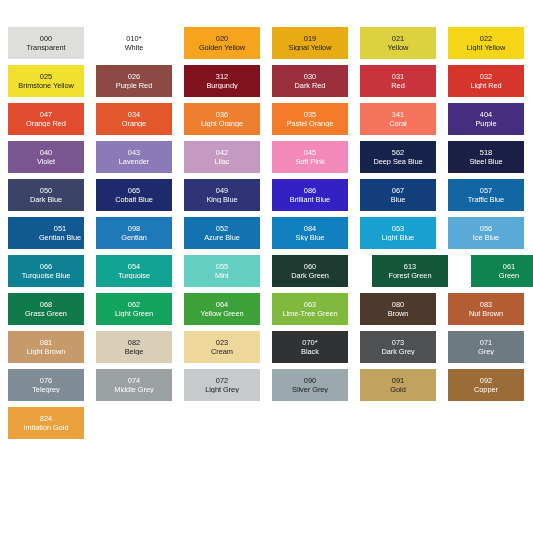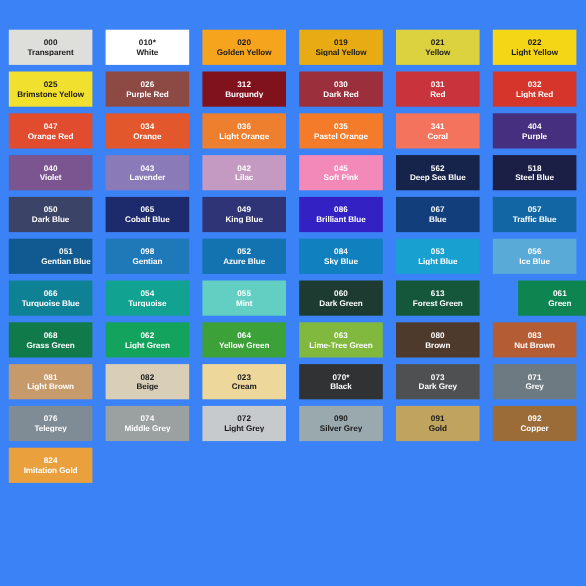--- a/index.html
+++ b/index.html
@@ -12,23 +12,22 @@
     width: 533px;
     height: 533px;
     overflow: hidden;
     font-family: "Liberation Sans", sans-serif;
     -webkit-font-smoothing: antialiased;
   }
   #chart-root {
     position: relative;
     width: 533px;
     height: 533px;
-    background: #3b82f6;
+    background: #ffffff;
     box-sizing: border-box;
-    font-weight: bold;
   }
   #swatch-grid {
     position: absolute;
     left: 8px;
     top: 27px;
     width: 518px;
     display: grid;
     grid-template-columns: repeat(6, 76px);
     grid-auto-rows: 32px;
     column-gap: 12px;
@@ -225,21 +224,21 @@
         <div class="swatch-name">Turquoise</div>
       </div>
       <div class="swatch light-text" style="background-color: rgb(98, 207, 194); text-align: right;">
         <div class="swatch-code">055</div>
         <div class="swatch-name">Mint</div>
       </div>
       <div class="swatch light-text" style="background-color: rgb(29, 59, 49);">
         <div class="swatch-code">060</div>
         <div class="swatch-name">Dark Green</div>
       </div>
-      <div class="swatch light-text" style="background-color: rgb(20, 87, 58);">
+      <div class="swatch light-text" style="background-color: rgb(20, 87, 58); margin-left: 12px;">
         <div class="swatch-code">613</div>
         <div class="swatch-name">Forest Green</div>
       </div>
       <div class="swatch light-text" style="background-color: rgb(14, 132, 81); margin-left: 23px;">
         <div class="swatch-code">061</div>
         <div class="swatch-name">Green</div>
       </div>
       <div class="swatch light-text" style="background-color: rgb(17, 122, 75);">
         <div class="swatch-code">068</div>
         <div class="swatch-name">Grass Green</div>

